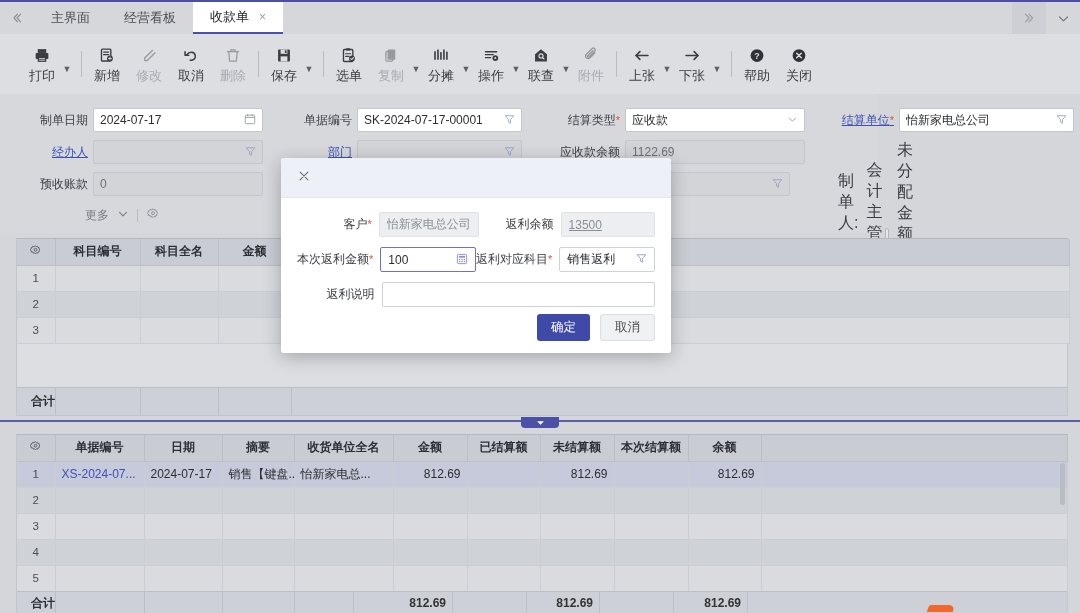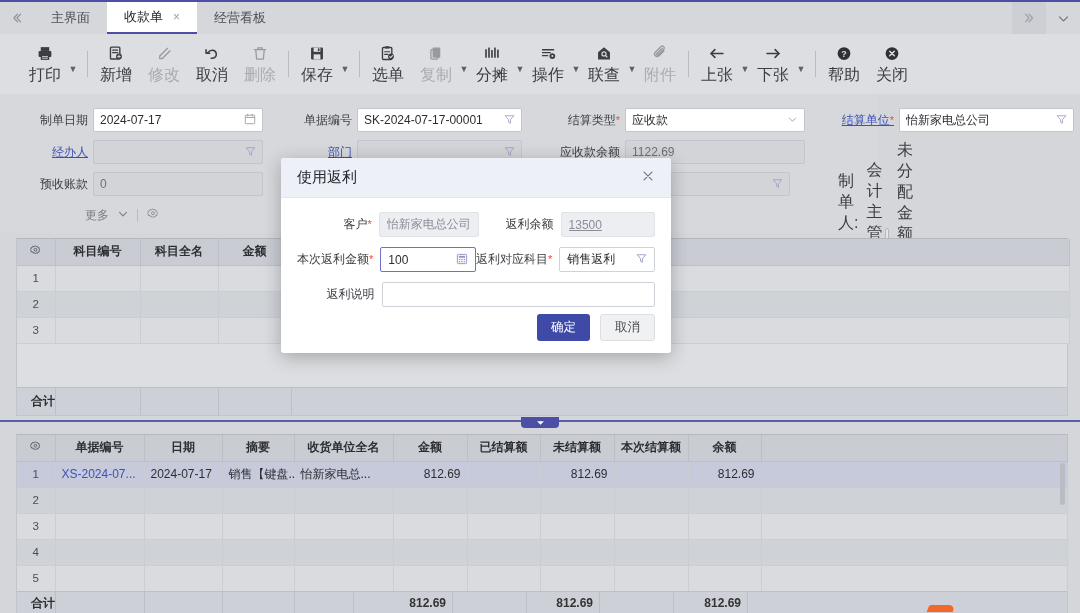--- a/index.html
+++ b/index.html
@@ -59,21 +59,21 @@
     position: absolute; top: 34px; left: 0; width: 1080px; height: 60px;
     background: #dcdee1;
     display: flex; align-items: center;
     padding-left: 24px;
   }
   .tbtn {
     display: flex; flex-direction: column; align-items: center; justify-content: center;
     min-width: 34px; padding: 0 5px; cursor: default;
   }
   .tbtn .ic { height: 20px; display: flex; align-items: flex-end; justify-content: center; }
-  .tbtn .lb { font-size: 16px; margin-top: 3px; color: #3b3d42; white-space: nowrap; }
+  .tbtn .lb { font-size: 13px; margin-top: 3px; color: #3b3d42; white-space: nowrap; }
   .tbtn.dis .lb { color: #a9acb2; }
   .tbtn.dis svg { opacity: .42; }
   .tdrop {
     display: flex; align-items: flex-end; justify-content: center;
     width: 14px; height: 36px; padding-bottom: 8px;
     color: #5d6066; font-size: 9px;
   }
   .tsep { width: 1px; height: 26px; background: #b9bcc2; margin: 0 7px; }
   .tgap { width: 6px; }
 
@@ -215,26 +215,26 @@
 
   <div class="tabbar">
     <div class="tab-collapse">
       <svg width="14" height="14" viewBox="0 0 16 16">
           <path d="M8.5 3.5L4.5 8l4 4.5M12 3.5L8 8l4 4.5" stroke="#8a8d94" stroke-width="1.3" fill="none" stroke-linecap="round" stroke-linejoin="round"></path>
         </svg>
     </div>
     <div class="tab">
       <span>主界面</span>
     </div>
+    <div class="tab">
+      <span>经营看板</span>
+    </div>
     <div class="tab active">
       <span>收款单</span>
       <span class="closex">×</span>
-    </div>
-    <div class="tab">
-      <span>经营看板</span>
     </div>
     <div class="tabbar-right">
       <div class="tab-more">
         <svg width="14" height="14" viewBox="0 0 16 16">
             <path d="M4 3.5L8 8l-4 4.5M8 3.5L12 8l-4 4.5" stroke="#9a9da4" stroke-width="1.3" fill="none" stroke-linecap="round" stroke-linejoin="round"></path>
           </svg>
       </div>
       <div class="tab-caret">
         <svg width="13" height="13" viewBox="0 0 16 16">
             <path d="M3 6l5 5 5-5" stroke="#6b6e75" stroke-width="1.3" fill="none" stroke-linecap="round" stroke-linejoin="round"></path>
@@ -757,21 +757,20 @@
       <span style="position:absolute;left:730px;top:0;bottom:0;width:1px;background:#bcbfc6"></span>
     </div>
 
     <div class="scrollthumb" style="right:2px; top:28px; width:5px; height:42px;"></div>
   </div>
 
   <div class="orange-sliver"></div>
 
   <div class="modal">
     <div class="modal-head">
-      <span class="modal-title">使用返利</span>
       <span class="modal-x">
         <svg width="14" height="14" viewBox="0 0 16 16">
             <path d="M3.5 3.5l9 9M12.5 3.5l-9 9" stroke="#6f7279" stroke-width="1.3" stroke-linecap="round"></path>
           </svg>
       </span>
     </div>
 
     <div class="modal-body">
 
       <div class="m-row">

